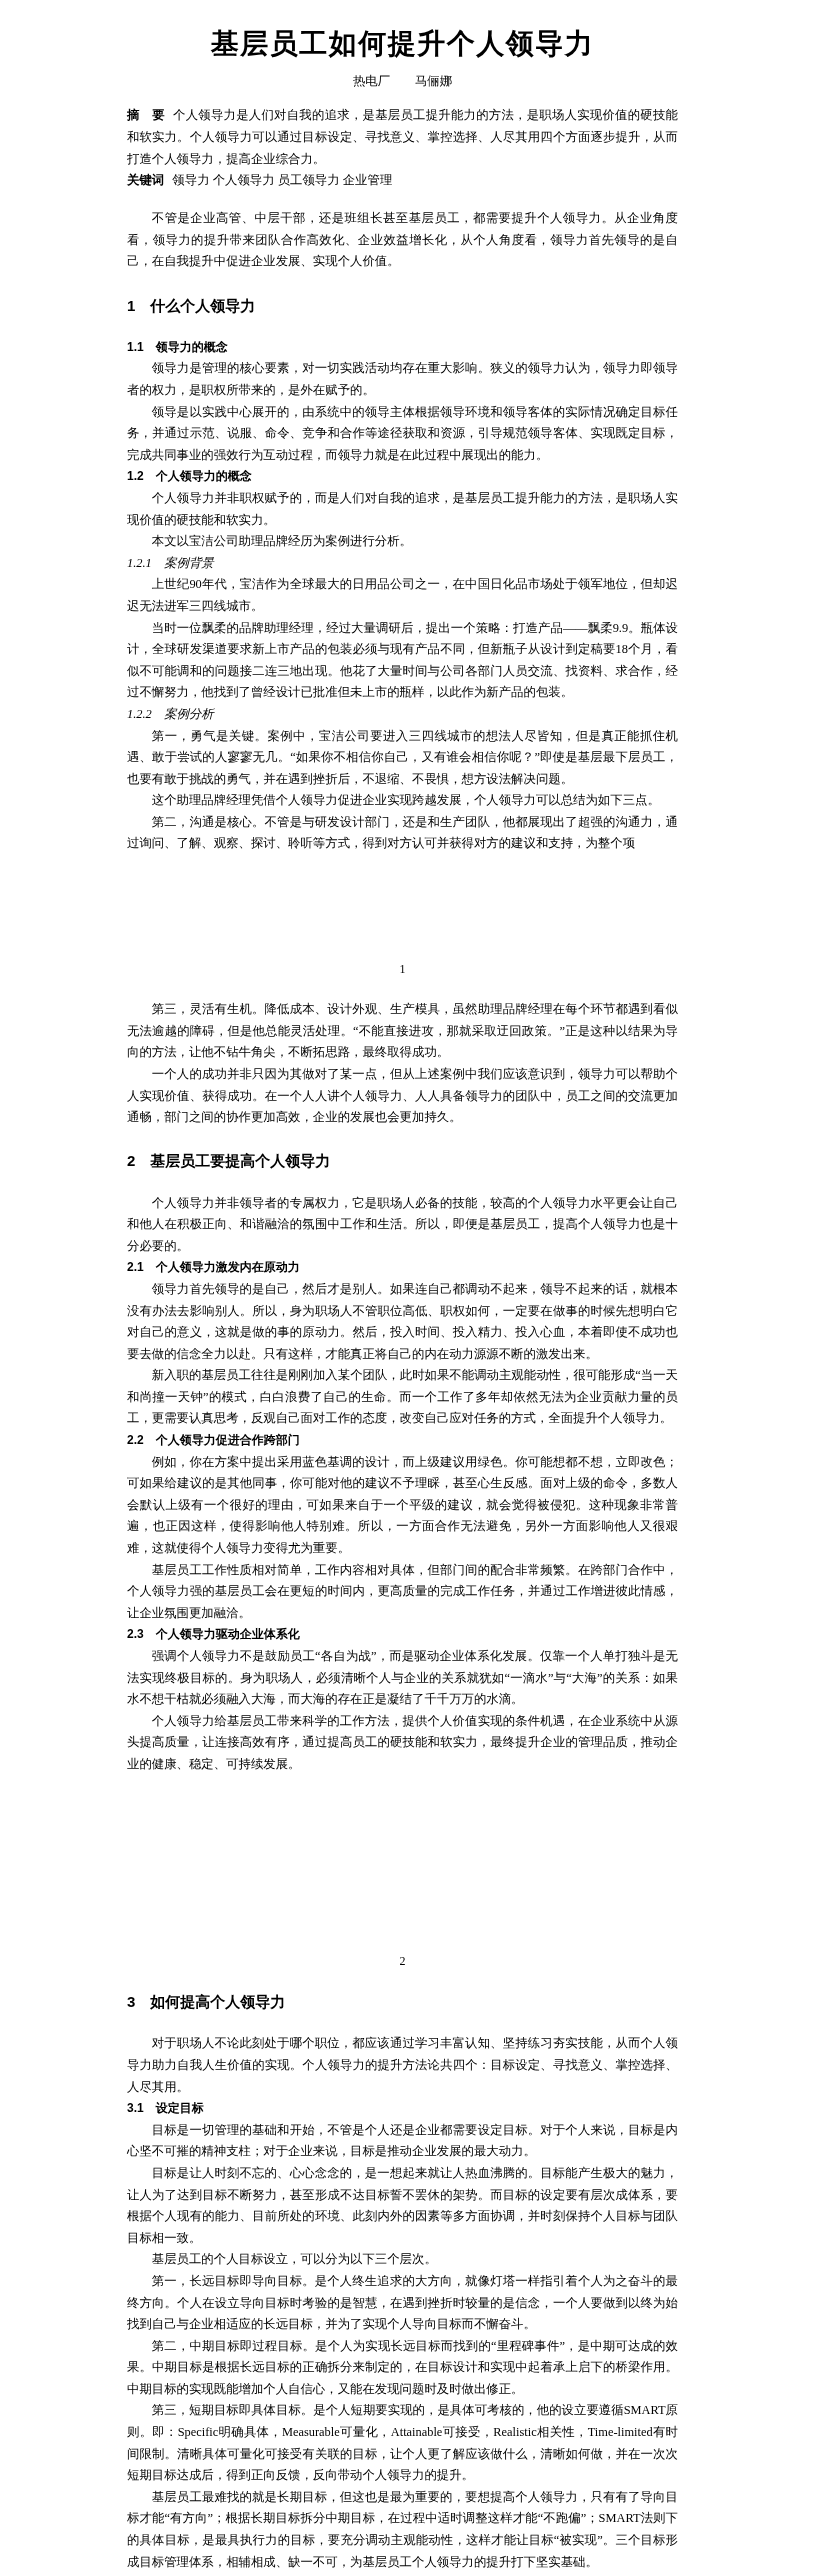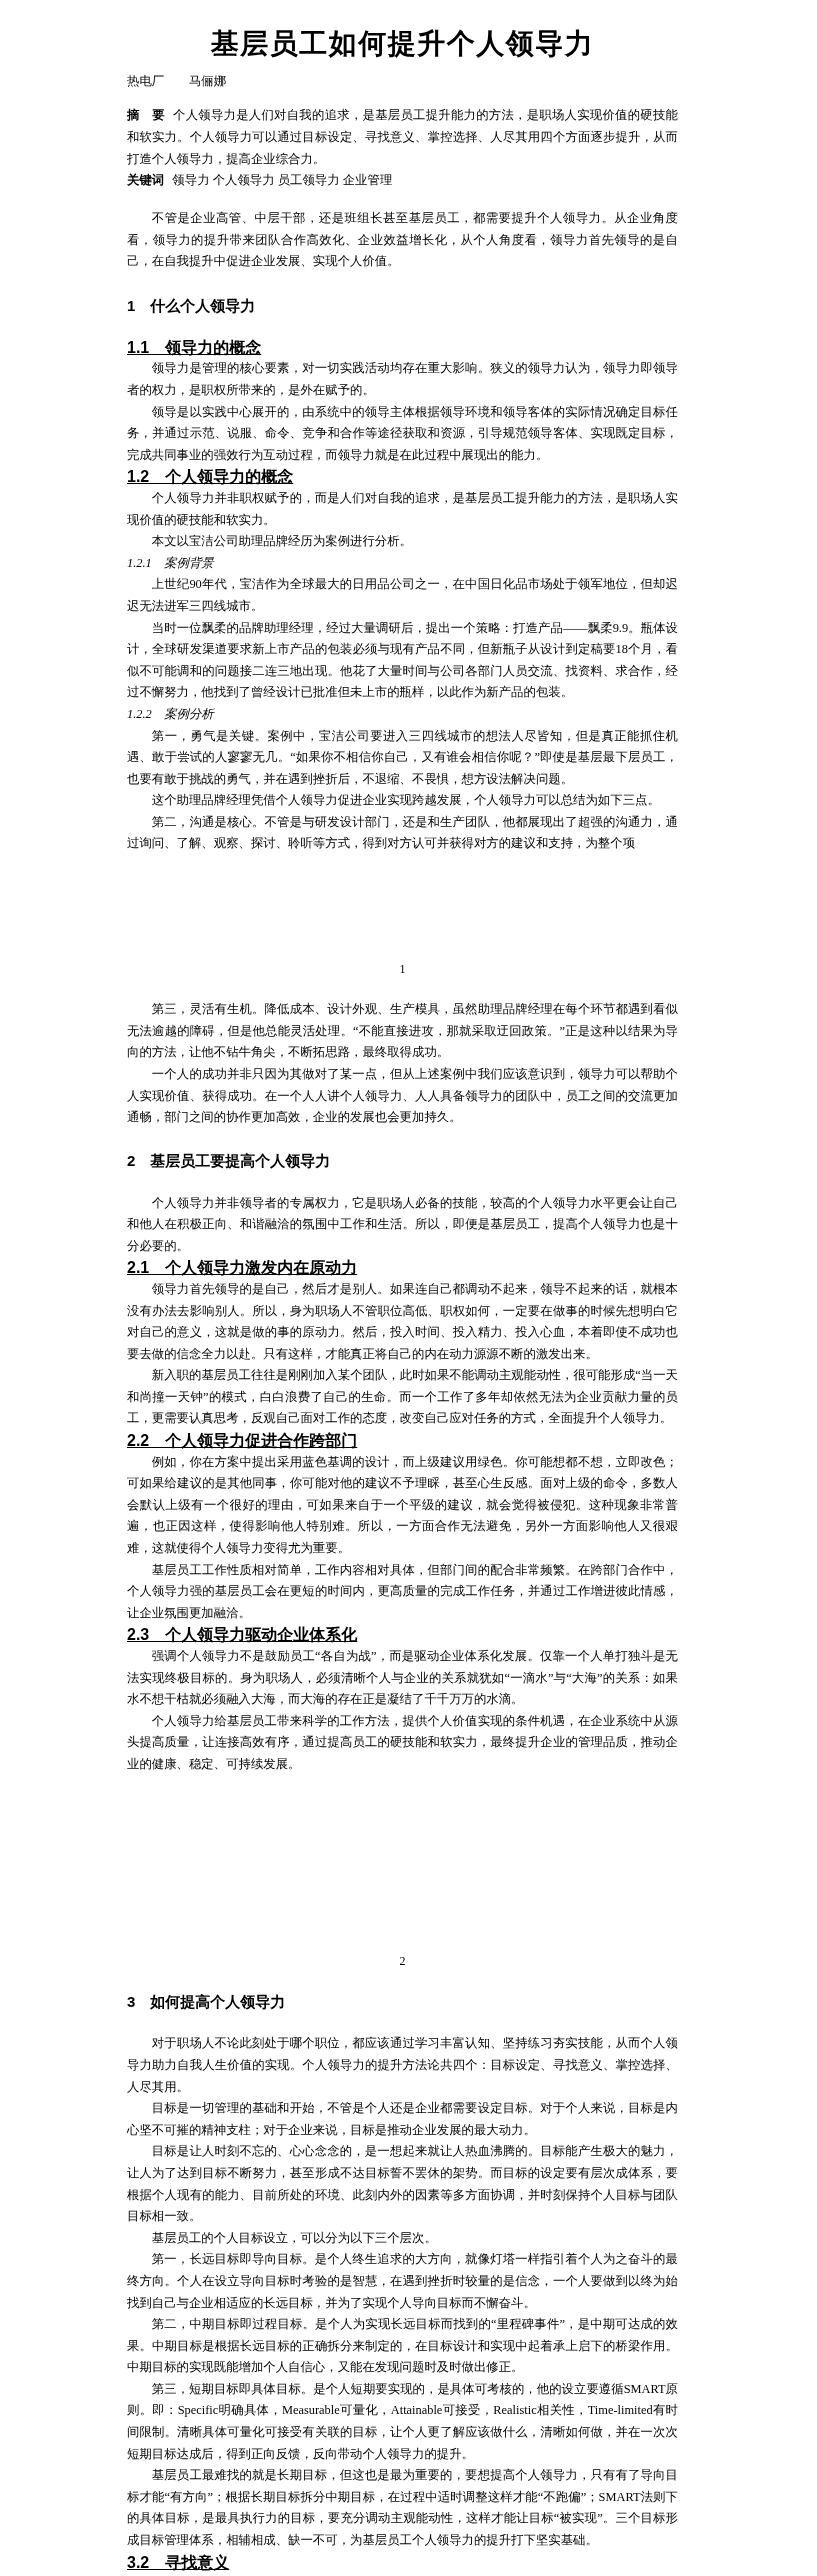--- a/index.html
+++ b/index.html
@@ -24,20 +24,21 @@
   .title {
     font-family:"Liberation Sans","DejaVu Sans",sans-serif;
     font-size:28px;
     font-weight:bold;
     text-align:center;
     line-height:33px;
     letter-spacing:1.5px;
     margin:0;
   }
   .authors {
+    text-align:center;
     font-size:12.4px;
     line-height:16.5px;
     margin:13.4px 0 0 0;
   }
   .abstract, .keywords {
     font-size:12.4px;
     line-height:21.6px;
     text-align:justify;
     margin:0;
   }
@@ -58,25 +59,24 @@
   .p.first { margin-top:16.5px; }
   .h1 {
     font-family:"Liberation Sans","DejaVu Sans",sans-serif;
     font-size:15px;
     font-weight:bold;
     line-height:21.6px;
     margin:21.6px 0 20.6px 0;
   }
   .h2 {
     font-family:"Liberation Sans","DejaVu Sans",sans-serif;
-    font-size:16px;
+    font-size:12px;
     font-weight:bold;
     line-height:21.6px;
     margin:0;
-    text-decoration:underline;
   }
   .h3 {
     font-size:12.4px;
     font-weight:normal;
     line-height:21.6px;
     margin:0;
     font-style:italic;
   }
   .pagenum {
     margin-top:auto;
@@ -140,20 +140,21 @@
     <p class="p">强调个人领导力不是鼓励员工“各自为战”，而是驱动企业体系化发展。仅靠一个人单打独斗是无法实现终极目标的。身为职场人，必须清晰个人与企业的关系就犹如“一滴水”与“大海”的关系：如果水不想干枯就必须融入大海，而大海的存在正是凝结了千千万万的水滴。</p>
     <p class="p">个人领导力给基层员工带来科学的工作方法，提供个人价值实现的条件机遇，在企业系统中从源头提高质量，让连接高效有序，通过提高员工的硬技能和软实力，最终提升企业的管理品质，推动企业的健康、稳定、可持续发展。</p>
 
     <div class="pagenum">2</div>
   </section>
 
   <section class="page page-3">
     <h2 class="h1" style="margin-top:0;">3　如何提高个人领导力</h2>
     <p class="p">对于职场人不论此刻处于哪个职位，都应该通过学习丰富认知、坚持练习夯实技能，从而个人领导力助力自我人生价值的实现。个人领导力的提升方法论共四个：目标设定、寻找意义、掌控选择、人尽其用。</p>
 
+    <h3 class="h2">3.1　设定目标</h3>
     <p class="p">目标是一切管理的基础和开始，不管是个人还是企业都需要设定目标。对于个人来说，目标是内心坚不可摧的精神支柱；对于企业来说，目标是推动企业发展的最大动力。</p>
     <p class="p">目标是让人时刻不忘的、心心念念的，是一想起来就让人热血沸腾的。目标能产生极大的魅力，让人为了达到目标不断努力，甚至形成不达目标誓不罢休的架势。而目标的设定要有层次成体系，要根据个人现有的能力、目前所处的环境、此刻内外的因素等多方面协调，并时刻保持个人目标与团队目标相一致。</p>
     <p class="p">基层员工的个人目标设立，可以分为以下三个层次。</p>
     <p class="p">第一，长远目标即导向目标。是个人终生追求的大方向，就像灯塔一样指引着个人为之奋斗的最终方向。个人在设立导向目标时考验的是智慧，在遇到挫折时较量的是信念，一个人要做到以终为始找到自己与企业相适应的长远目标，并为了实现个人导向目标而不懈奋斗。</p>
     <p class="p">第二，中期目标即过程目标。是个人为实现长远目标而找到的“里程碑事件”，是中期可达成的效果。中期目标是根据长远目标的正确拆分来制定的，在目标设计和实现中起着承上启下的桥梁作用。中期目标的实现既能增加个人自信心，又能在发现问题时及时做出修正。</p>
     <p class="p">第三，短期目标即具体目标。是个人短期要实现的，是具体可考核的，他的设立要遵循SMART原则。即：Specific明确具体，Measurable可量化，Attainable可接受，Realistic相关性，Time-limited有时间限制。清晰具体可量化可接受有关联的目标，让个人更了解应该做什么，清晰如何做，并在一次次短期目标达成后，得到正向反馈，反向带动个人领导力的提升。</p>
     <p class="p">基层员工最难找的就是长期目标，但这也是最为重要的，要想提高个人领导力，只有有了导向目标才能“有方向”；根据长期目标拆分中期目标，在过程中适时调整这样才能“不跑偏”；SMART法则下的具体目标，是最具执行力的目标，要充分调动主观能动性，这样才能让目标“被实现”。三个目标形成目标管理体系，相辅相成、缺一不可，为基层员工个人领导力的提升打下坚实基础。</p>
 
     <h3 class="h2">3.2　寻找意义</h3>
 

